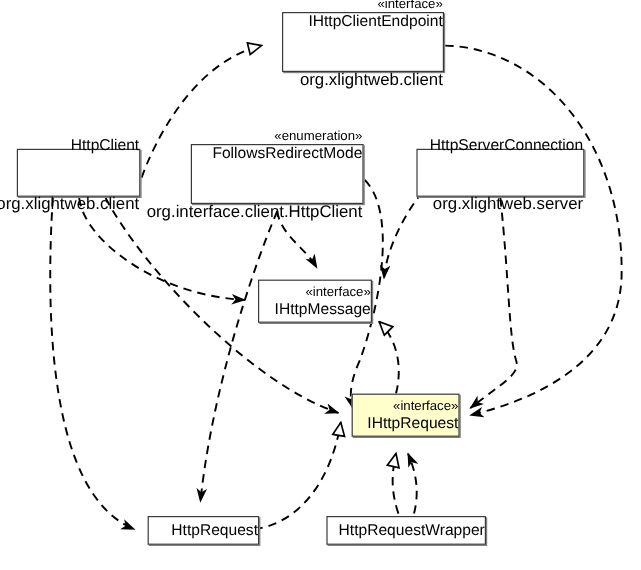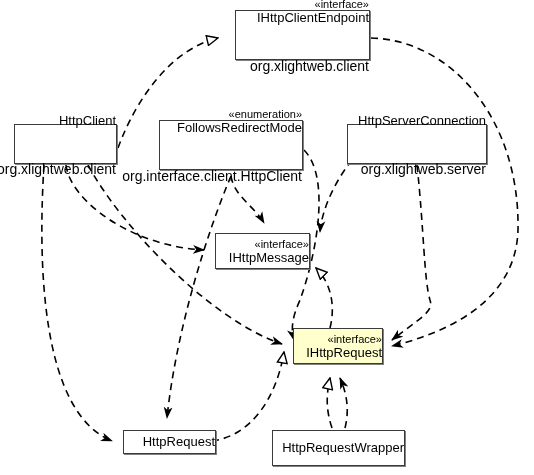--- a/index.html
+++ b/index.html
@@ -134,17 +134,17 @@
 
   <div class="node highlight" style="left:293px; top:328px; width:90px; height:36px;">
     <div class="stereotype">«interface»</div>
     <div class="nodename">IHttpRequest</div>
   </div>
 
   <div class="node" style="left:123px; top:430px; width:93px; height:24px;">
     <div class="nodename">HttpRequest</div>
   </div>
 
-  <div class="node" style="left:272px; top:430px; width:133px; height:36px;">
+  <div class="node" style="left:272px; top:430px; width:133px; height:24px;">
     <div class="nodename">HttpRequestWrapper</div>
   </div>
 
 </div>
 
 </body></html>

